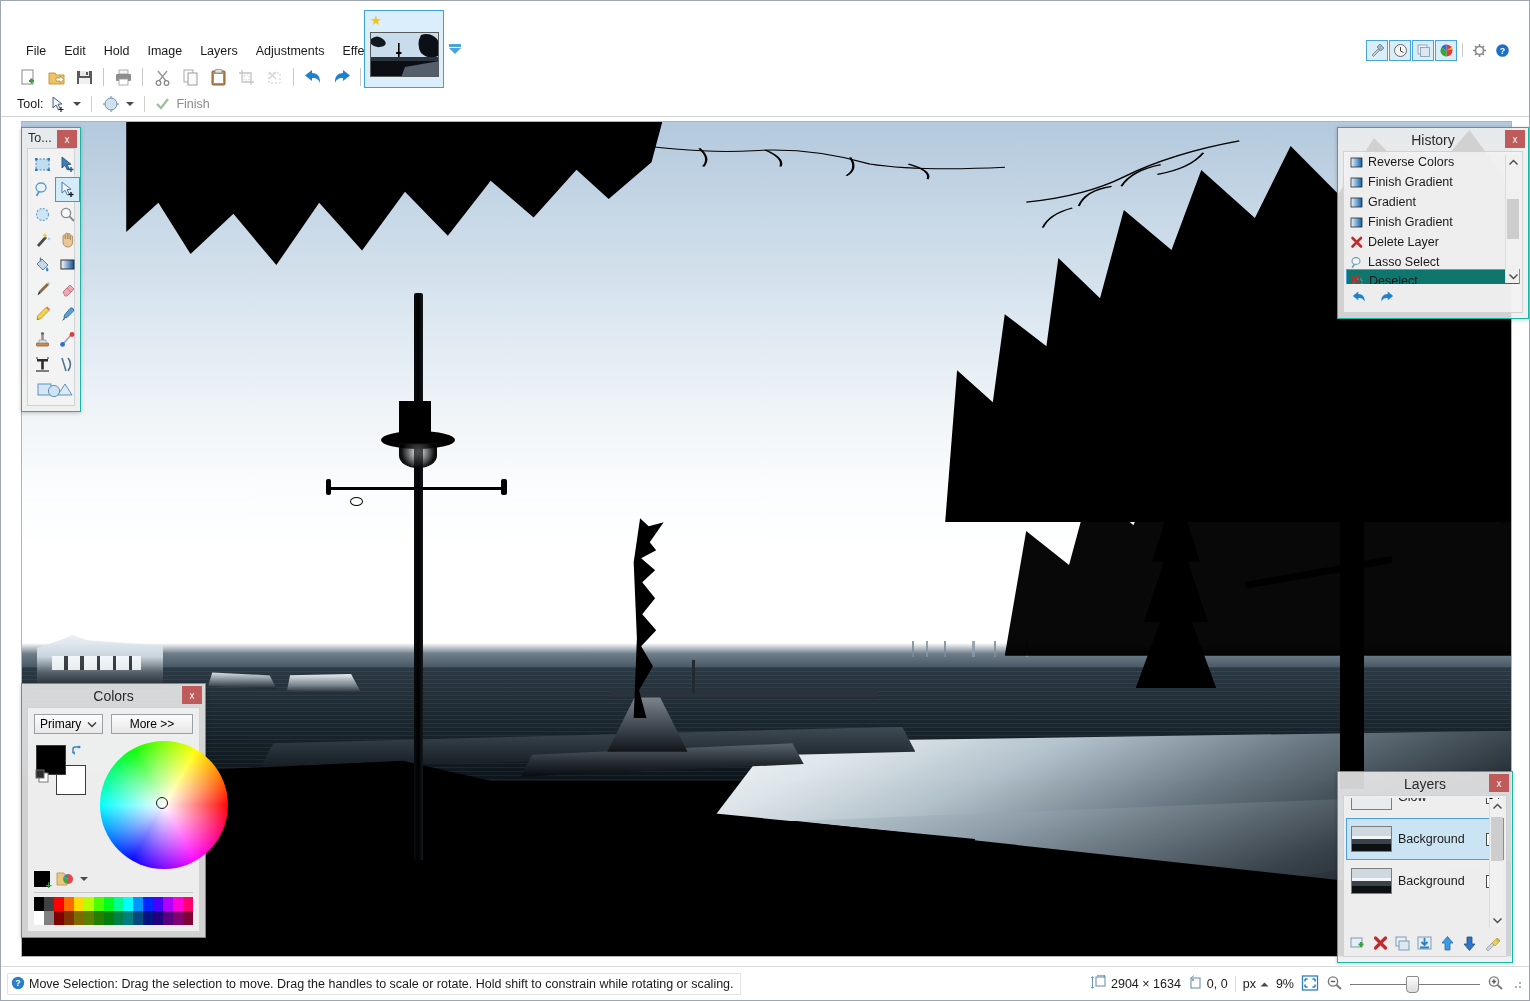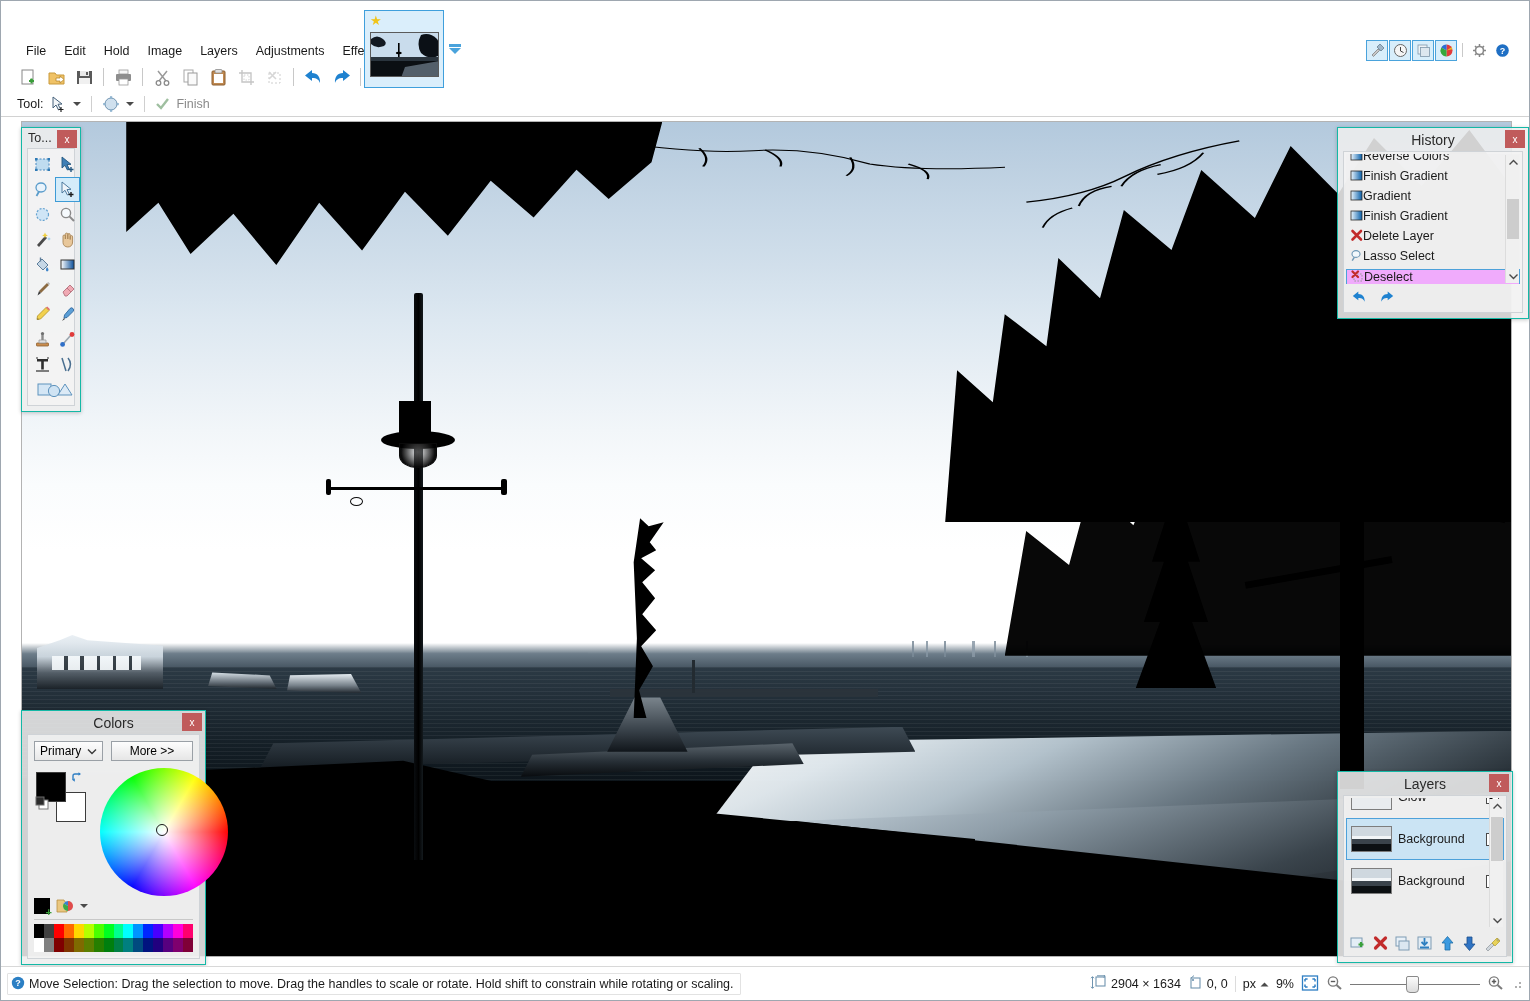--- a/index.html
+++ b/index.html
@@ -338,24 +338,24 @@
   .tool-cell.selected { background:#d4ecfa; border:1px solid #3d9bd6; }
   .tool-cell.wide { grid-column:1 / span 2; width:50px; }
 
   
   #history-panel { left:1336px; top:126px; width:192px; }
   .hist-list {
     position:relative; height:130px; overflow:hidden;
     background:rgba(238,238,238,0.55); margin:2px;
   }
   .hist-item {
-    display:flex; align-items:flex-start; height:20px; padding-left:4px;
+    display:flex; align-items:flex-end; gap:5px; height:20px; padding-left:4px;
     font-size:12.5px; color:#1a1a1a; cursor:default; white-space:nowrap;
   }
-  .hist-item.selected { background:#f0abfc; border:1px solid #4da1da; height:20px; }
+  .hist-item.selected { background:#0f766e; border:1px solid #4da1da; height:20px; }
   .hist-ico { width:13px; height:13px; flex:0 0 13px; }
   .hist-scroll {
     position:absolute; right:1px; top:1px; width:14px; height:128px; background:#f0f0f0;
     border-left:1px solid #dcdcdc;
   }
   .sc-arrow { width:14px; height:14px; display:flex; align-items:center; justify-content:center; cursor:default;}
   .sc-thumb { position:absolute; left:1px; top:44px; width:12px; height:40px; background:#cdcdcd; }
   .hist-foot { display:flex; gap:8px; padding:4px 6px; }
   .hist-foot div { cursor:default; }
 
@@ -374,21 +374,21 @@
   .lay-name { font-size:12.5px; color:#1a1a1a; flex:1; white-space:nowrap;}
   .lay-check {
     width:13px; height:13px; border:1px solid #4a4a4a; background:#fff;
     display:flex; align-items:center; justify-content:center; font-size:11px; line-height:1;
     cursor:default;
   }
   .lay-foot { display:flex; align-items:center; gap:3px; padding:3px 4px; }
   .lf-btn { width:20px; height:20px; display:flex; align-items:center; justify-content:center; cursor:default;}
 
   
-  #colors-panel { left:20px; top:709px; width:185px; }
+  #colors-panel { left:20px; top:682px; width:185px; }
   .colors-body { padding:6px; }
   .col-row1 { display:flex; gap:8px; align-items:center; }
   .col-select {
     flex:1; height:20px; background:linear-gradient(to bottom,#fdfdfd,#e8e8e8);
     border:1px solid #9aa0a6; display:flex; align-items:center; padding:0 5px;
     font-size:12px; justify-content:space-between; cursor:default;
   }
   .col-more {
     width:82px; height:20px; background:linear-gradient(to bottom,#fdfdfd,#e6e6e6);
     border:1px solid #9aa0a6; display:flex; align-items:center; justify-content:center;

